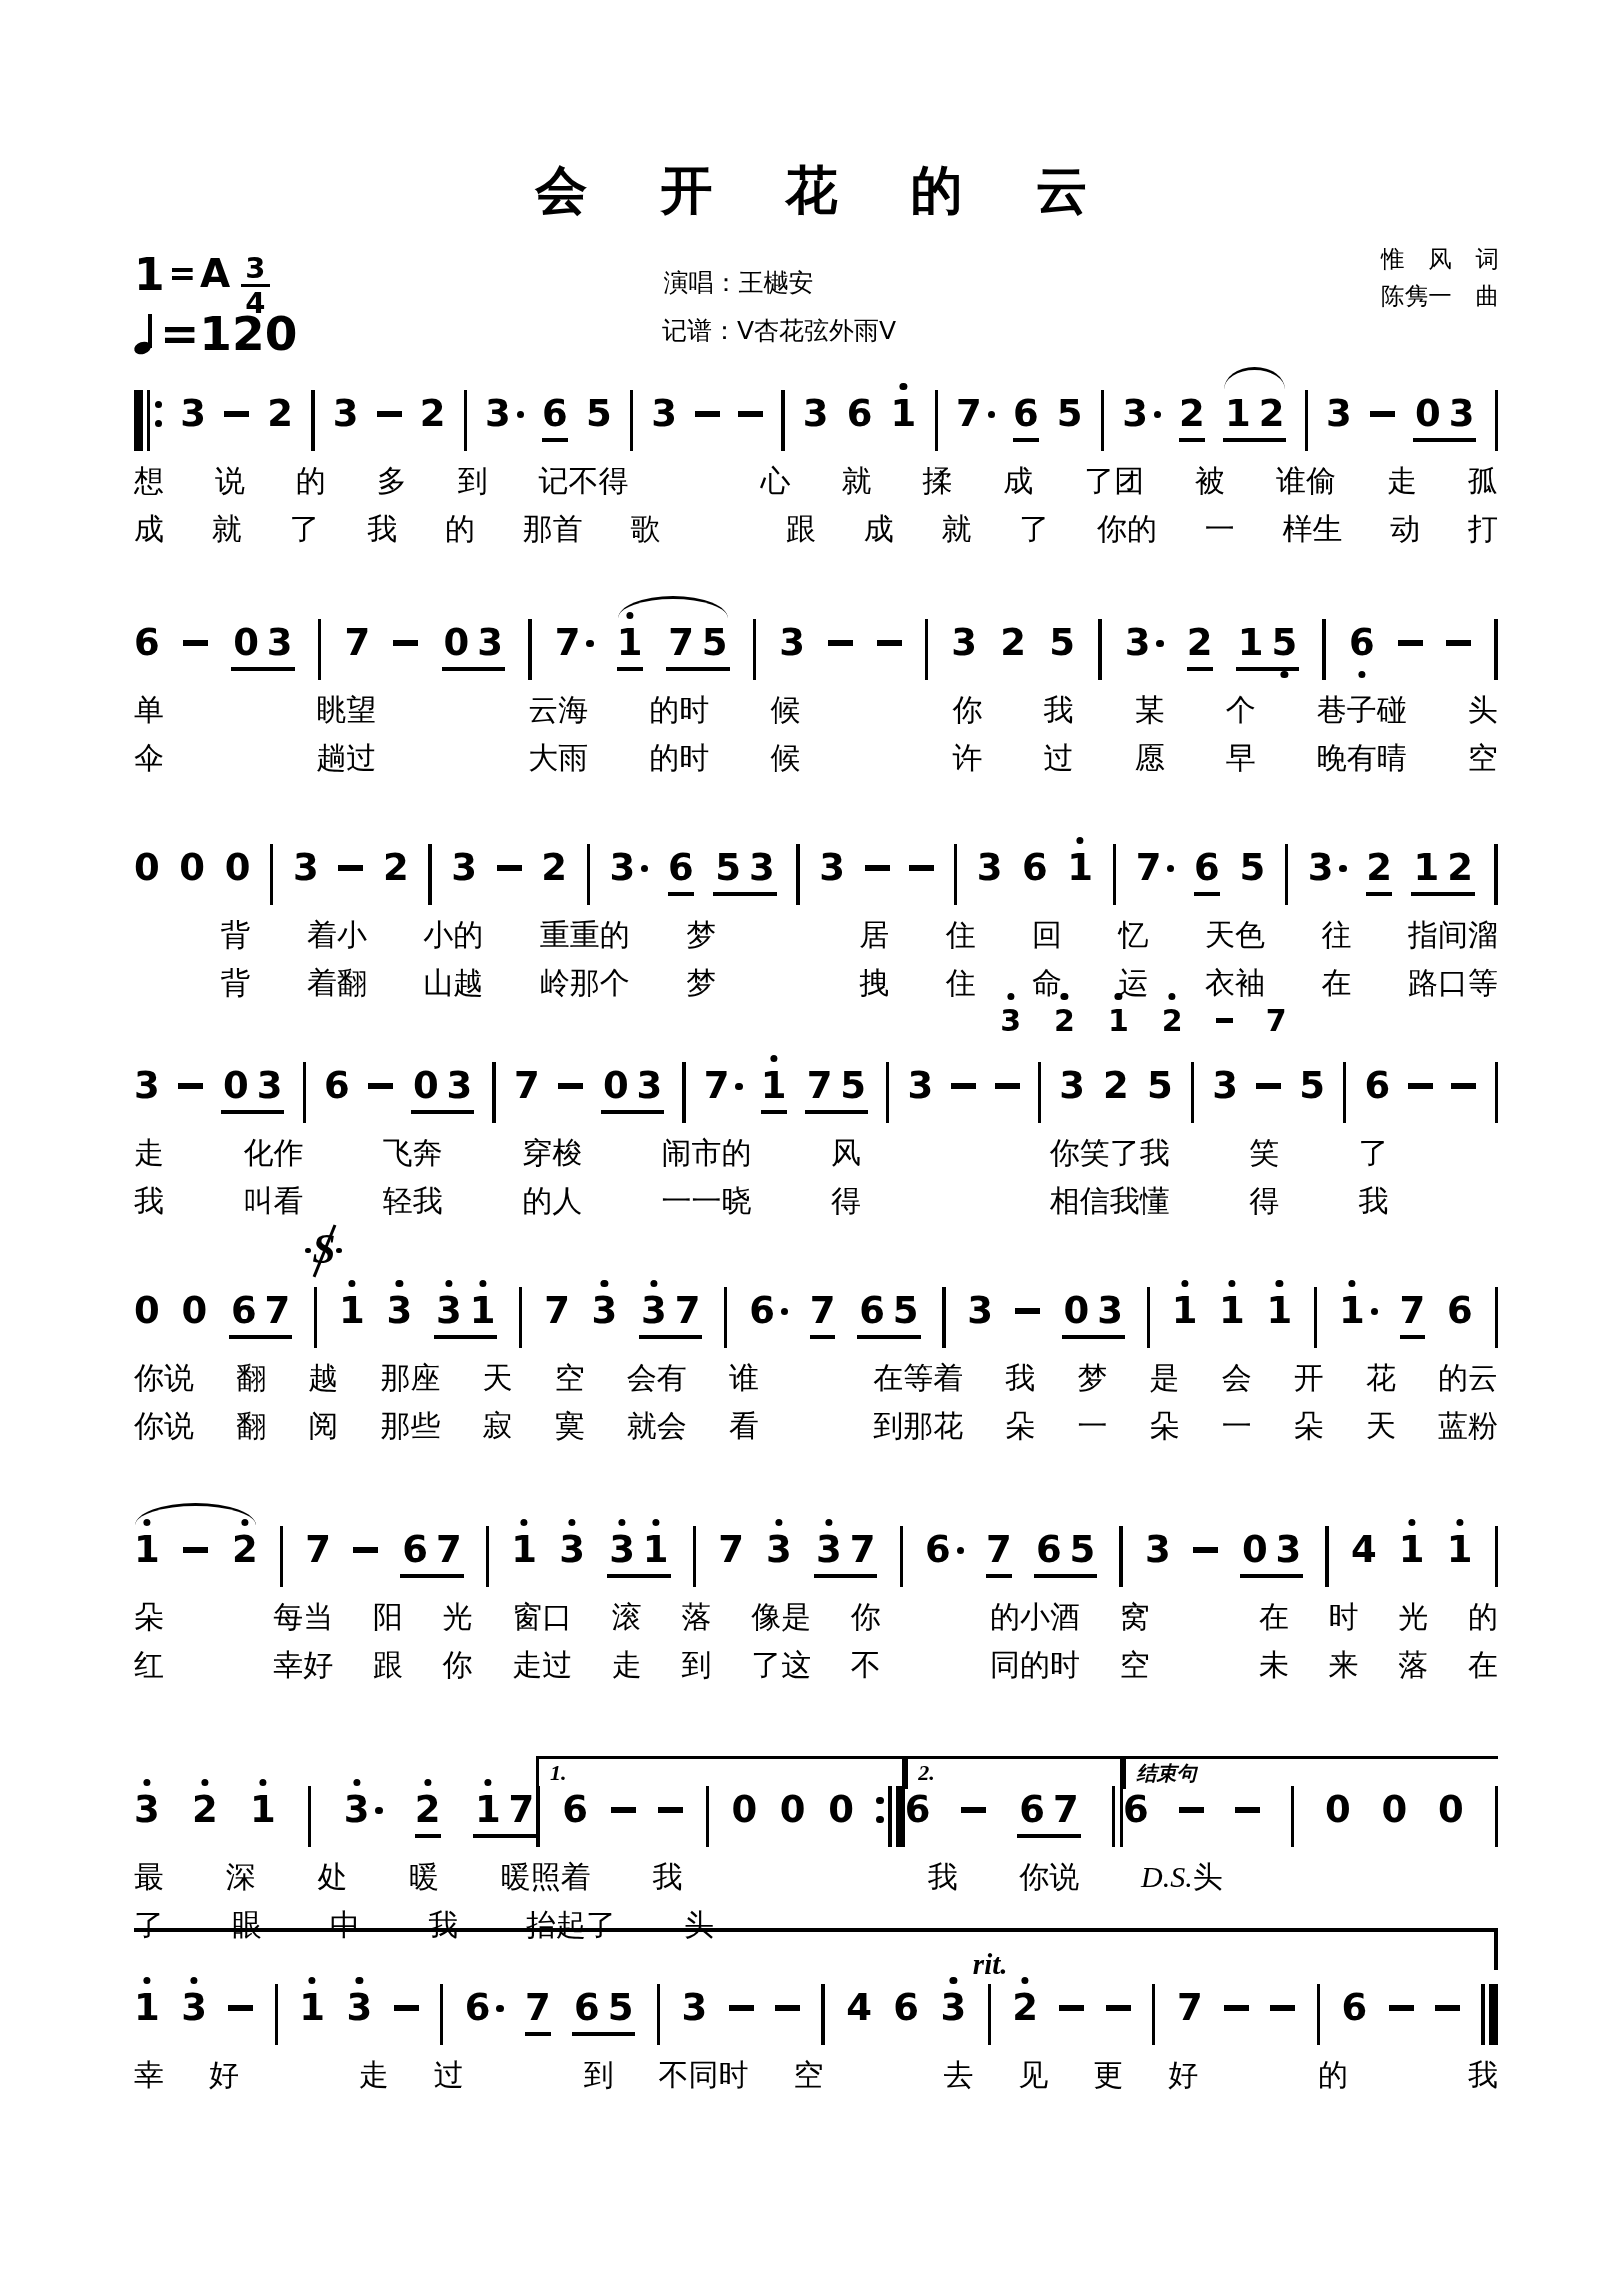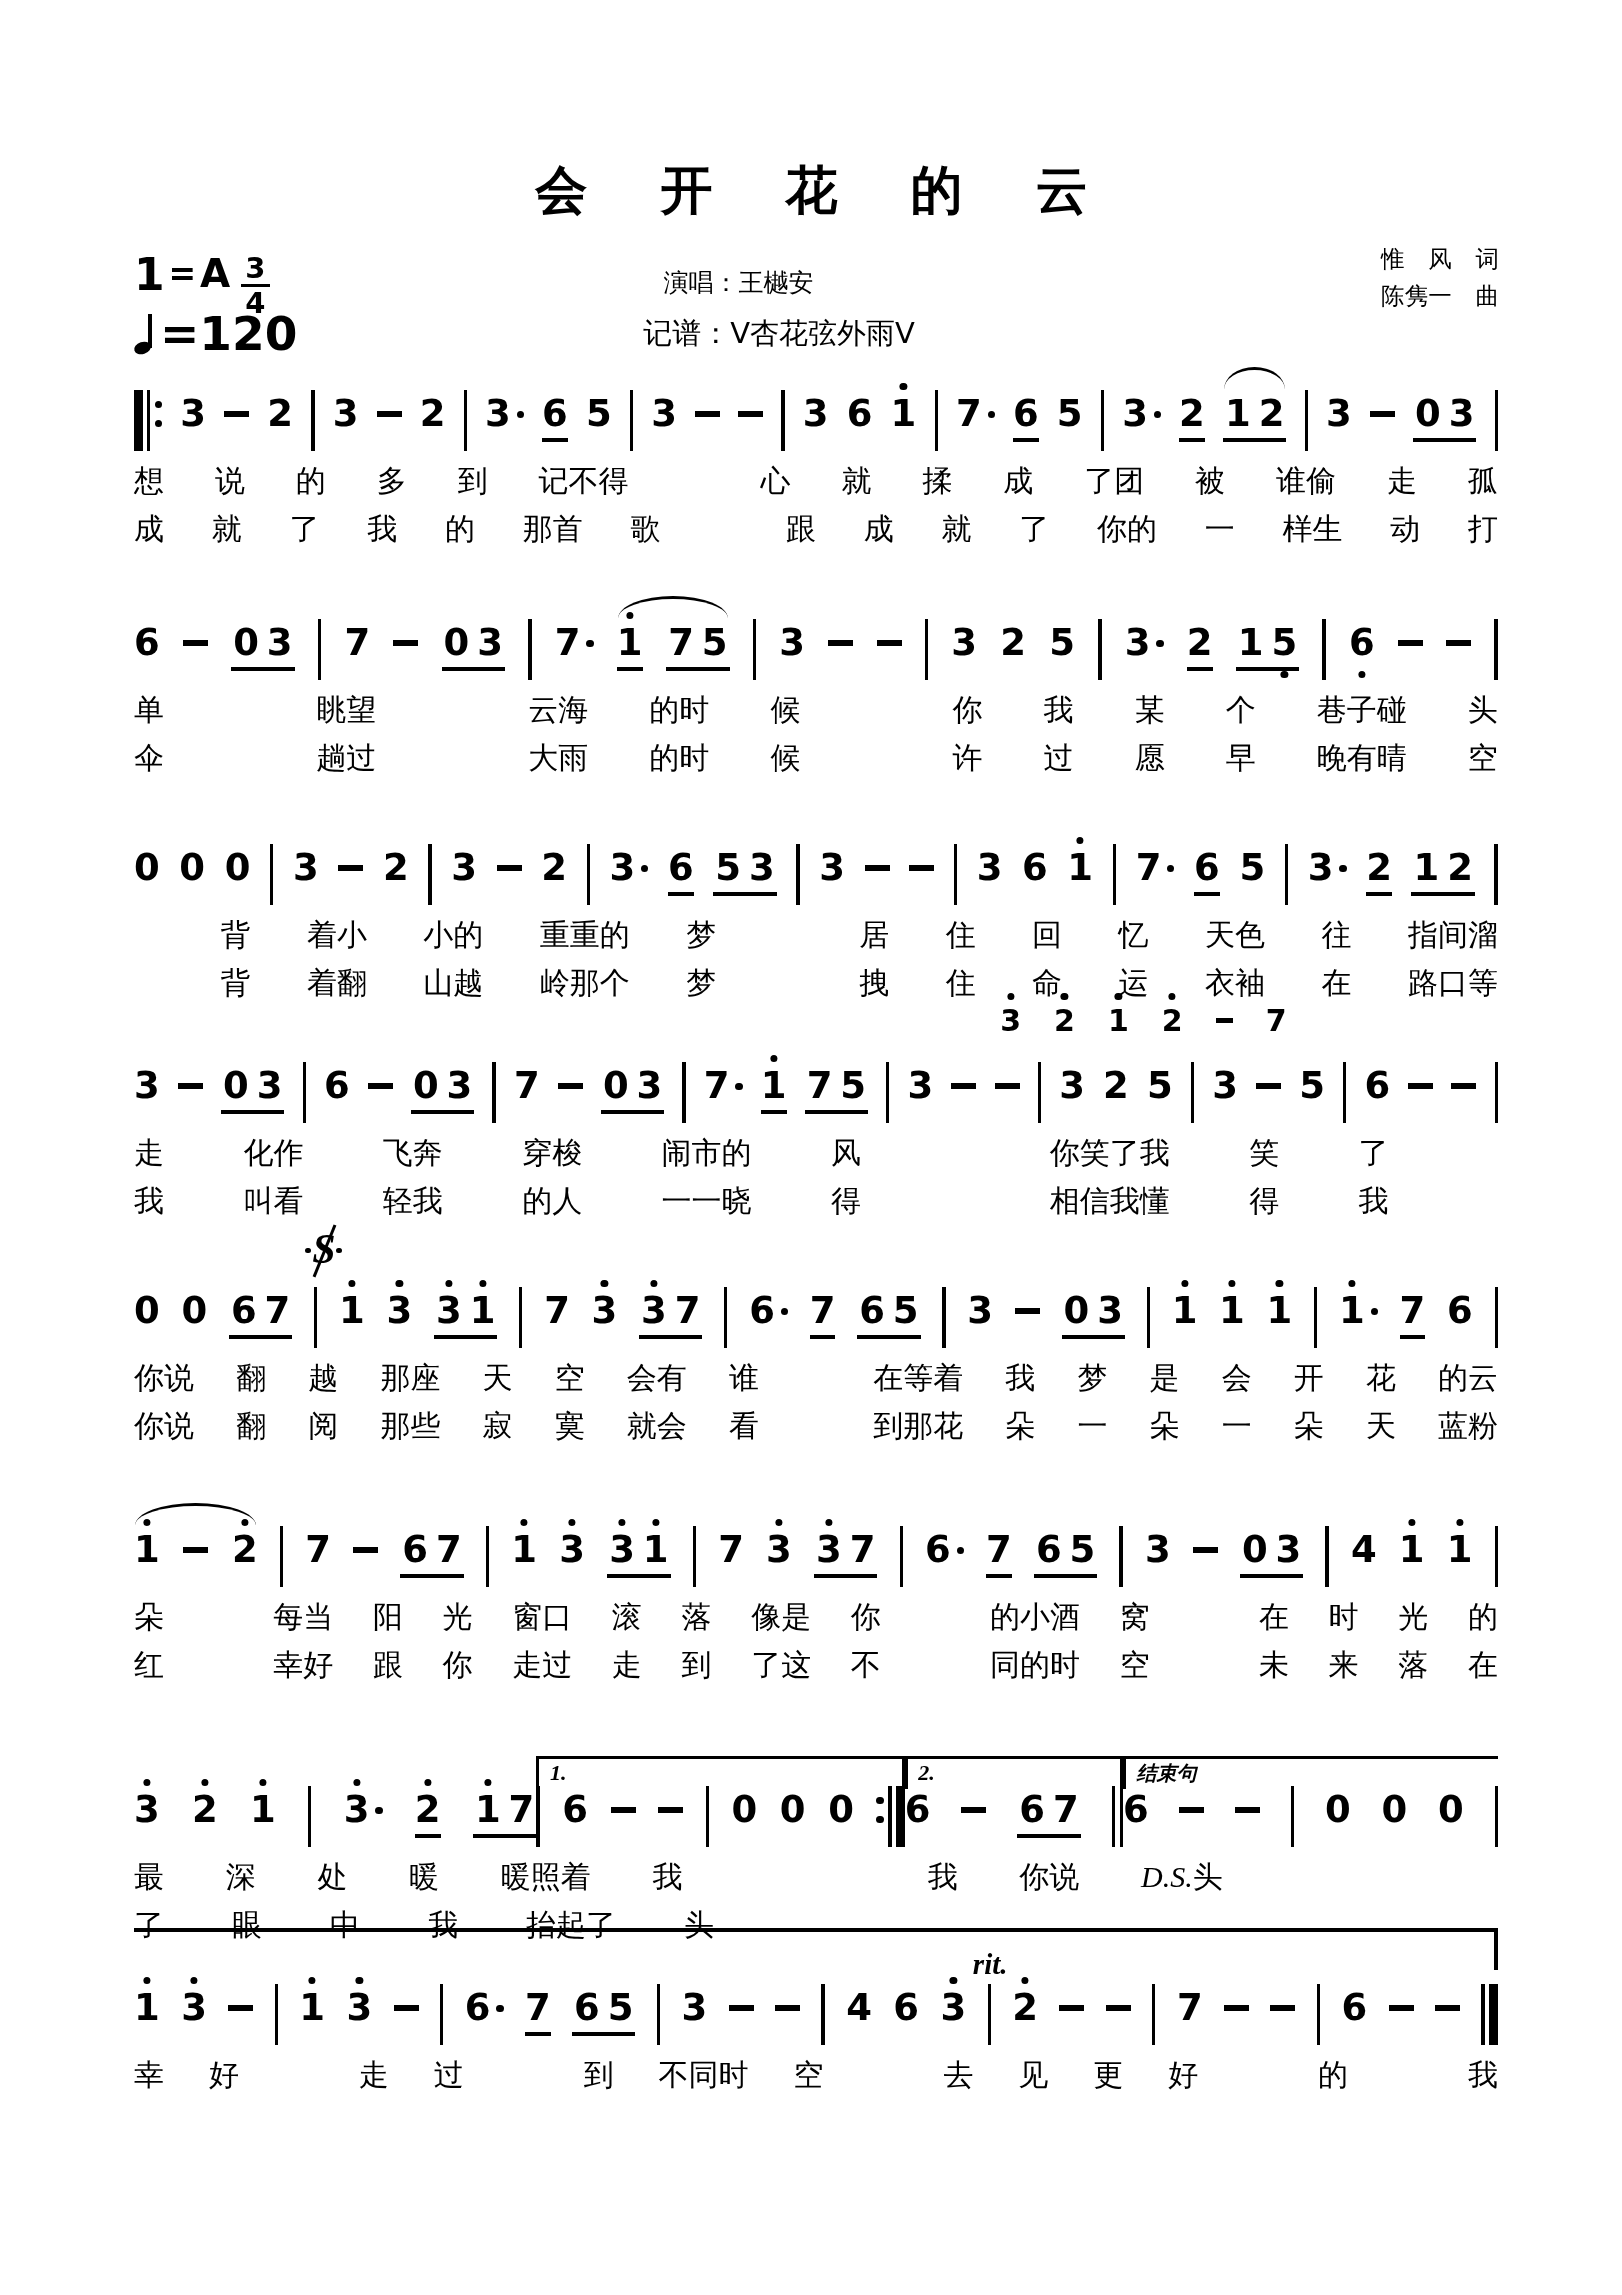--- a/index.html
+++ b/index.html
@@ -5,21 +5,21 @@
   html,body{margin:0;padding:0}
   body{
     width:1623px;height:2295px;background:#ffffff;position:relative;
     font-family:"DejaVu Sans",sans-serif;color:#000;overflow:hidden;
   }
   
   .title{position:absolute;top:156px;left:0;width:100%;text-align:center;
     font-size:52px;font-weight:700;letter-spacing:27.5px;text-indent:27.5px;white-space:nowrap}
   .credits{position:absolute;top:241px;right:124px;text-align:right;font-size:23.6px;line-height:37px}
   .singer{position:absolute;top:266px;left:0;width:91%;text-align:center;font-size:25px}
-  .trans{position:absolute;top:314px;left:0;width:96%;text-align:center;font-size:29px}
+  .trans{position:absolute;top:314px;left:0;width:96%;text-align:center;font-size:25px}
   .kt{position:absolute;left:134px;top:253px;display:flex;align-items:flex-start;font-weight:700}
   .k1{font-size:44px;line-height:43px}
   .keq{font-size:33px;line-height:41px;margin:0 3.9px}
   .kA{font-size:39px;line-height:42px}
   .frac{display:flex;flex-direction:column;align-items:center;margin-left:10.5px}
   .frac b{font-size:29px;line-height:30px}
   .frac .fl{width:29px;height:3.3px;background:#000;margin:0.7px 0}
   .tempo{position:absolute;left:134px;top:306px;display:flex;align-items:center;font-weight:700;font-size:47px}
   .qn{position:relative;width:22px;height:41px;display:inline-block;margin-right:3.9px}
   .qn::before{content:"";position:absolute;bottom:0;left:0;width:17px;height:11.8px;background:#000;border-radius:50%;transform:rotate(-18deg)}

